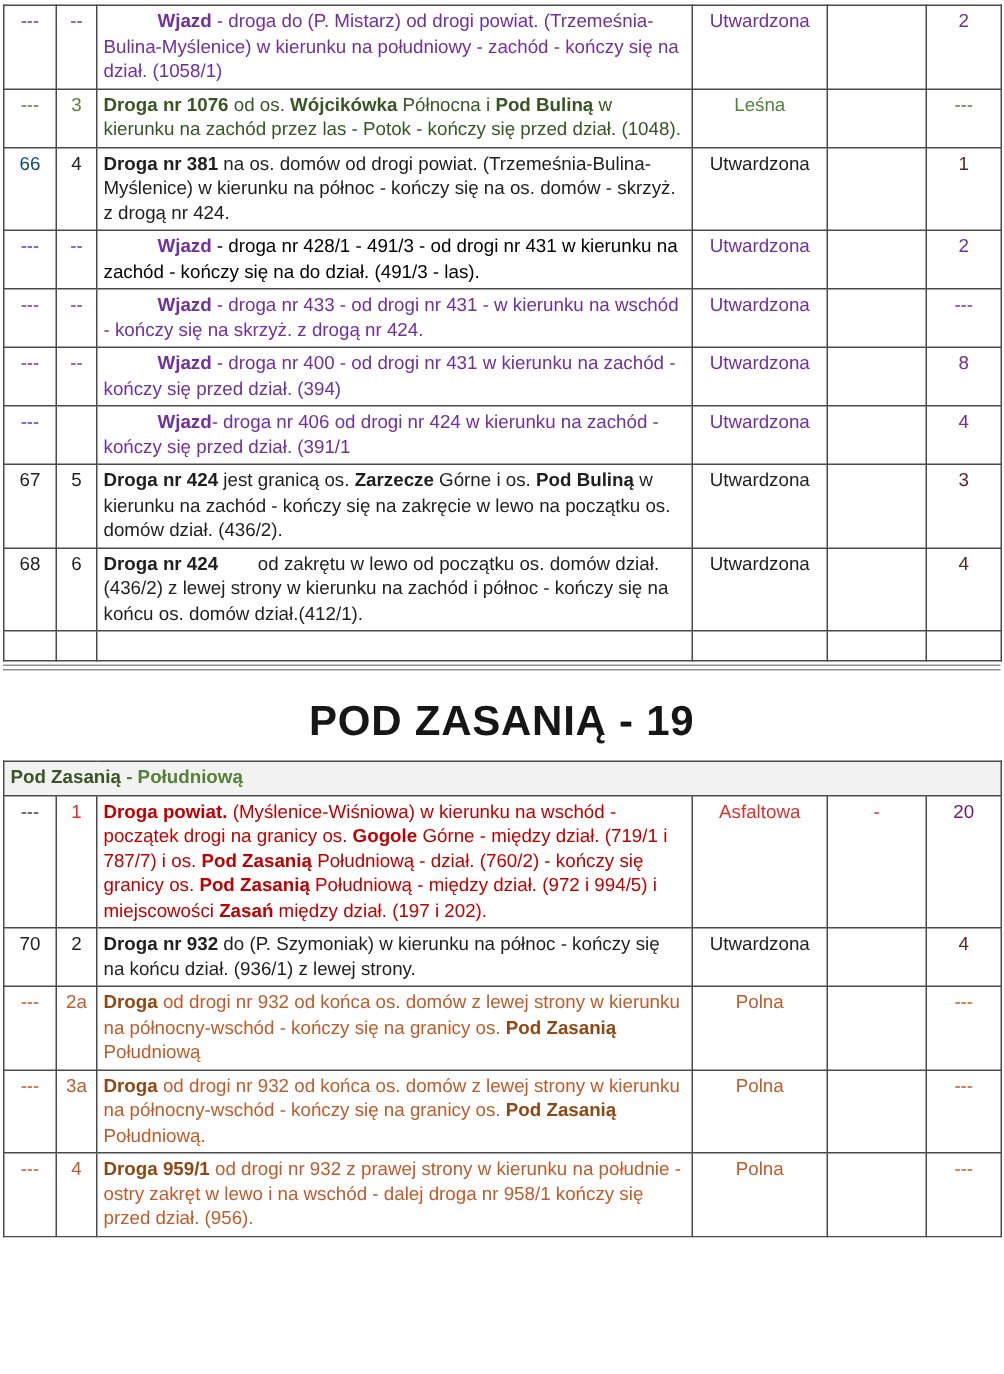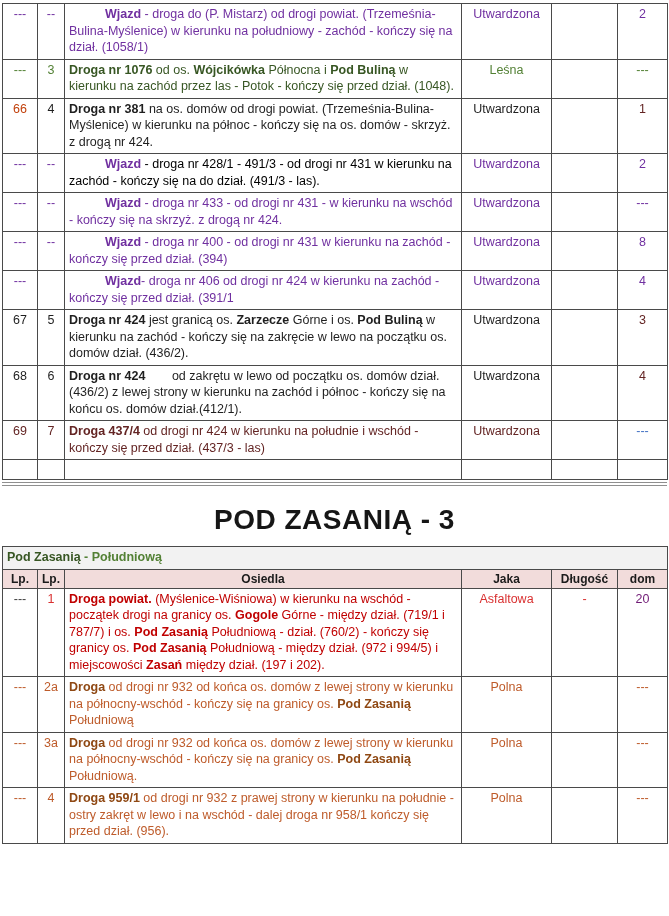--- a/index.html
+++ b/index.html
@@ -93,21 +93,21 @@
         </tr>
         <tr>
           <td class="center" style="color: rgb(83, 129, 53);">---</td>
           <td class="center" style="color: rgb(83, 129, 53);">3</td>
           <td class="desc" style="color: rgb(55, 86, 35);"><span style="font-weight: bold; color: rgb(55, 86, 35);">Droga nr 1076</span><span style="font-weight: normal; color: rgb(55, 86, 35);">  od os. </span><span style="font-weight: bold; color: rgb(55, 86, 35);">Wójcikówka</span><span style="font-weight: normal; color: rgb(55, 86, 35);"> Północna i </span><span style="font-weight: bold; color: rgb(55, 86, 35);">Pod Buliną</span><span style="font-weight: normal; color: rgb(55, 86, 35);"> w kierunku na  zachód przez las - Potok - kończy się przed dział. (1048).</span></td>
           <td class="center" style="color: rgb(83, 129, 53);">Leśna</td>
           <td class="center" style="color: rgb(83, 129, 53);"></td>
           <td class="center" style="color: rgb(83, 129, 53);">---</td>
         </tr>
         <tr>
-          <td class="center" style="color: #c2410c; margin-left: 40px;">66</td>
+          <td class="center" style="color: #0c4a6e; margin-left: 40px;">66</td>
           <td class="center" style="color: rgb(31, 31, 31);">4</td>
           <td class="desc" style="color: rgb(31, 31, 31);"><span style="font-weight: bold; color: rgb(31, 31, 31);">Droga nr 381</span><span style="font-weight: normal; color: rgb(31, 31, 31);"> na os. domów od drogi powiat. (Trzemeśnia-Bulina-Myślenice)  w kierunku na północ - kończy się na os. domów -  skrzyż. z drogą nr 424.</span></td>
           <td class="center" style="color: rgb(31, 31, 31);">Utwardzona</td>
           <td class="center" style="color: rgb(31, 31, 31);"></td>
           <td class="center" style="color: rgb(99, 36, 35);">1</td>
         </tr>
         <tr>
           <td class="center" style="color: rgb(112, 48, 160);">---</td>
           <td class="center" style="color: rgb(112, 48, 160);">--</td>
           <td class="desc indent" style="color: rgb(112, 48, 160);"><span style="font-weight: bold; color: rgb(112, 48, 160);">Wjazd</span><span style="font-weight: normal; color: #000000;"> - droga nr 428/1 - 491/3 - od drogi nr 431 w kierunku na zachód - kończy się na do dział. (491/3 - las).</span></td>
@@ -148,77 +148,69 @@
           <td class="center" style="color: rgb(99, 36, 35);">3</td>
         </tr>
         <tr>
           <td class="center" style="color: rgb(31, 31, 31);">68</td>
           <td class="center" style="color: rgb(31, 31, 31);">6</td>
           <td class="desc" style="color: rgb(31, 31, 31);"><span style="font-weight: bold; color: rgb(31, 31, 31);">Droga nr 424</span><span style="font-weight: normal; color: rgb(31, 31, 31); margin-left: 23px;">  od zakrętu w lewo od początku os. domów dział. (436/2)  z lewej strony w kierunku na zachód i północ - kończy się na końcu os. domów dział.(412/1).</span></td>
           <td class="center" style="color: rgb(31, 31, 31);">Utwardzona</td>
           <td class="center" style="color: rgb(31, 31, 31);"></td>
           <td class="center" style="color: rgb(99, 36, 35);">4</td>
         </tr>
-        <tr>
-          <td class="center" style="color: rgb(99, 36, 35);">69</td>
-          <td class="center" style="color: rgb(99, 36, 35);">7</td>
-          <td class="desc" style="color: rgb(99, 36, 35);"><span style="font-weight: bold; color: rgb(99, 36, 35);">Droga 437/4</span><span style="font-weight: normal; color: rgb(99, 36, 35);">  od drogi nr 424 w kierunku na południe i wschód - kończy się przed dział. (437/3 - las)</span></td>
-          <td class="center" style="color: rgb(99, 36, 35);">Utwardzona</td>
-          <td class="center" style="color: rgb(99, 36, 35);"></td>
-          <td class="center" style="color: rgb(68, 114, 196);">---</td>
-        </tr>
         <tr class="empty-row">
           <td class="center" style="color: rgb(31, 31, 31);"></td>
           <td class="center" style="color: rgb(31, 31, 31);"></td>
           <td class="desc" style="color: rgb(31, 31, 31);"></td>
           <td class="center" style="color: rgb(31, 31, 31);"></td>
           <td class="center" style="color: rgb(31, 31, 31);"></td>
           <td class="center" style="color: rgb(31, 31, 31);"></td>
         </tr>
       </tbody>
   </table>
 
   <div class="divider"></div>
 
-  <h1 class="section-heading">POD ZASANIĄ - 3</h1>
+  <h1 class="section-heading">POD ZASANIĄ - 19</h1>
 
   <table class="roads" id="table2">
     <colgroup>
       <col class="c1">
         <col class="c2">
         <col class="c3">
         <col class="c4">
         <col class="c5">
         <col class="c6">
     </colgroup>
     <tbody>
       <tr>
         <td class="subtitle-cell" colspan="6">
           <span class="subtitle-part1">Pod Zasanią</span><span class="subtitle-part2"> - Południową</span>
         </td>
       </tr>
-      <tr class="head-row">
-        <td>Lp.</td>
-        <td>Lp.</td>
-        <td>Osiedla</td>
-        <td>Jaka</td>
-        <td>Długość</td>
-        <td>dom</td>
-      </tr>
     </tbody>
     <tbody>
         <tr>
           <td class="center" style="color: rgb(61, 61, 61);">---</td>
           <td class="center" style="color: rgb(217, 48, 48);">1</td>
           <td class="desc" style="color: rgb(192, 0, 0);"><span style="font-weight: bold; color: rgb(192, 0, 0);">Droga powiat.</span><span style="font-weight: normal; color: rgb(192, 0, 0);"> (Myślenice-Wiśniowa) w kierunku na wschód - początek drogi na  granicy  os. </span><span style="font-weight: bold; color: rgb(192, 0, 0);">Gogole</span><span style="font-weight: normal; color: rgb(192, 0, 0);"> Górne - między dział. (719/1 i 787/7) i os. </span><span style="font-weight: bold; color: rgb(192, 0, 0);">Pod Zasanią</span><span style="font-weight: normal; color: rgb(192, 0, 0);"> Południową - dział. (760/2) - kończy   się granicy os.   </span><span style="font-weight: bold; color: rgb(192, 0, 0);">Pod Zasanią</span><span style="font-weight: normal; color: rgb(192, 0, 0);"> Południową  - między dział. (972 i 994/5) i miejscowości </span><span style="font-weight: bold; color: rgb(192, 0, 0);">Zasań</span><span style="font-weight: normal; color: rgb(192, 0, 0);"> między dział. (197 i 202).</span></td>
           <td class="center" style="color: rgb(217, 48, 48);">Asfaltowa</td>
           <td class="center" style="color: rgb(217, 48, 48);">-</td>
           <td class="center" style="color: #701a75;">20</td>
         </tr>
         <tr>
+          <td class="center" style="color: rgb(31, 31, 31);">70</td>
+          <td class="center" style="color: rgb(31, 31, 31);">2</td>
+          <td class="desc" style="color: rgb(31, 31, 31);"><span style="font-weight: bold; color: rgb(31, 31, 31);">Droga  nr 932</span><span style="font-weight: normal; color: rgb(31, 31, 31);">  do (P. Szymoniak) w kierunku na północ - kończy się na końcu dział. (936/1) z lewej strony.</span></td>
+          <td class="center" style="color: rgb(31, 31, 31);">Utwardzona</td>
+          <td class="center" style="color: rgb(31, 31, 31);"></td>
+          <td class="center" style="color: rgb(99, 36, 35);">4</td>
+        </tr>
+        <tr>
           <td class="center" style="color: rgb(190, 91, 42);">---</td>
           <td class="center" style="color: rgb(190, 91, 42);">2a</td>
           <td class="desc" style="color: rgb(190, 91, 42);"><span style="font-weight: bold; color: rgb(143, 72, 19);">Droga</span><span style="font-weight: normal; color: rgb(190, 91, 42);">  od drogi nr 932 od końca os. domów z lewej  strony w kierunku na północny-wschód - kończy się na  granicy os. </span><span style="font-weight: bold; color: rgb(143, 72, 19);">Pod Zasanią</span><span style="font-weight: normal; color: rgb(190, 91, 42);">  Południową</span></td>
           <td class="center" style="color: rgb(190, 91, 42);">Polna</td>
           <td class="center" style="color: rgb(190, 91, 42);"></td>
           <td class="center" style="color: rgb(190, 91, 42);">---</td>
         </tr>
         <tr>
           <td class="center" style="color: rgb(190, 91, 42);">---</td>
           <td class="center" style="color: rgb(190, 91, 42);">3a</td>

